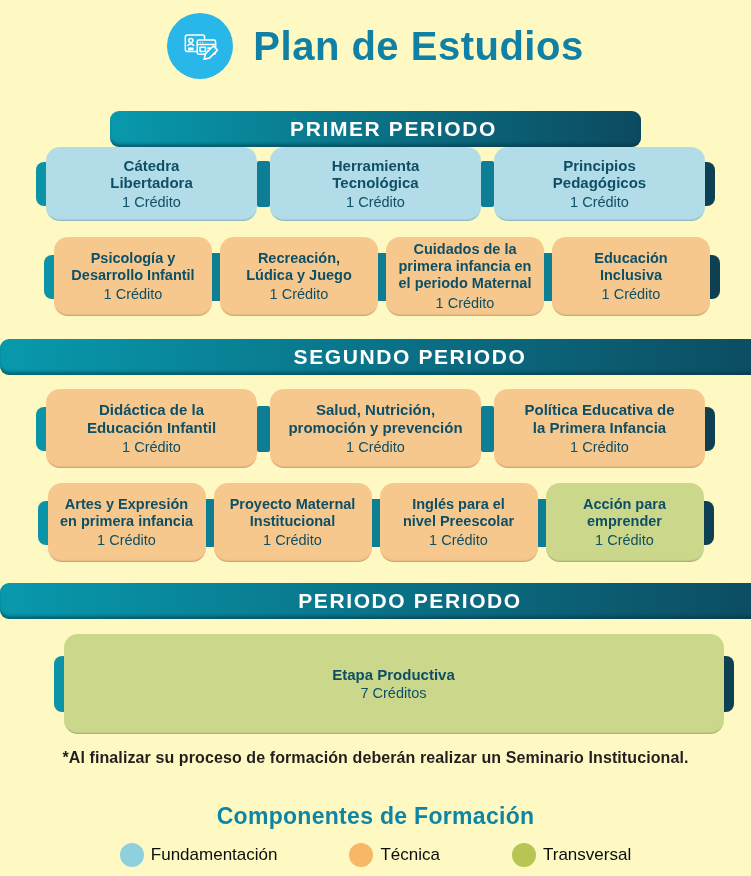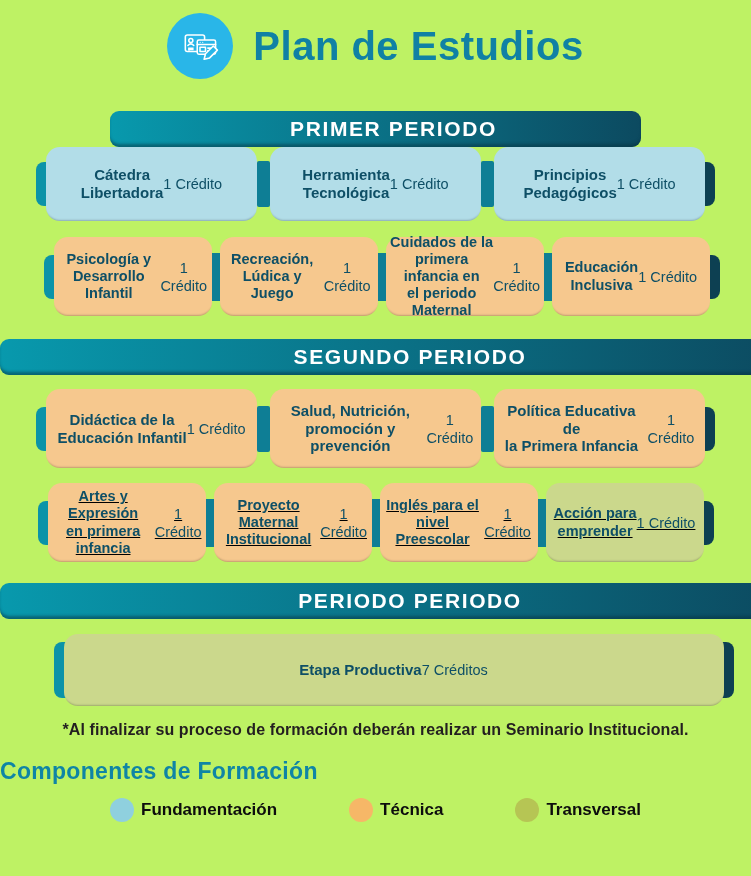--- a/index.html
+++ b/index.html
@@ -1,41 +1,41 @@
 <!DOCTYPE html>
 <html lang="es"><head>
 <meta charset="utf-8">
 <style>
   html,body{margin:0;padding:0;background:#ffffff;}
   .page{
     width:751px;height:876px;box-sizing:border-box;
     font-family:"Liberation Sans", sans-serif;
-    background:#bef264;overflow:hidden;position:relative;
+    background:#fef9c3;overflow:hidden;position:relative;
   }
   
   .header{display:flex;align-items:center;justify-content:center;gap:20px;padding-top:12px;height:80px;box-sizing:border-box;}
   .icon-circle{width:66px;height:66px;border-radius:50%;background:#29b6e8;display:flex;align-items:center;justify-content:center;flex:0 0 auto;}
   .page-title{font-size:40px;font-weight:bold;color:#1081a4;margin:0;letter-spacing:.5px;}
   
   .banner{
     height:36px;border-radius:9px;color:#fff;font-weight:bold;font-size:21px;letter-spacing:1.6px;
     display:flex;align-items:center;justify-content:center;
     background:linear-gradient(90deg,#0899ad 0%,#0c4a60 100%);
     box-shadow:inset 0 -4px 3px -1px rgba(8,50,64,.5);
     padding-left:36px;
   }
   .banner.narrow{width:495px;margin:31px auto 0;}
   .banner.wide{width:748px;margin:23px auto 0;}
   
   .row{display:flex;align-items:center;justify-content:center;position:relative;}
   .h74{height:74px;}
   .h79{height:79px;}
-  .h86{height:72px;padding-left:36px;}
+  .h86{height:100px;padding-left:36px;}
   .card{
-    border-radius:14px;display:flex;flex-direction:row;align-items:center;justify-content:center;
+    border-radius:14px;display:flex;flex-direction:column;align-items:center;justify-content:center;
     text-align:center;z-index:1;height:100%;box-sizing:border-box;padding:4px 6px;
     box-shadow:inset 0 -3px 2px -2px rgba(0,0,0,.22);
   }
   .w3{width:211px;}
   .w4{width:158px;padding:2px 4px;}
   .full{width:660px;}
   .blue{background:#b2dde8;}
   .orange{background:#f6c88e;}
   .green{background:#cbd88c;}
   .card-title{font-weight:bold;color:#0e4f66;font-size:15px;line-height:1.18;white-space:pre-line;}
@@ -43,23 +43,23 @@
   .card-credits{color:#0e4f66;font-size:14.5px;line-height:1.25;margin-top:1px;}
   
   .tab{z-index:0;flex:0 0 auto;}
   .mid3{width:13px;height:46px;background:#0e7e95;border-radius:2px;}
   .mid4{width:14px;height:48px;background:#0e7e95;border-radius:2px;margin:0 -3px;}
   .edge-left{width:24px;height:44px;background:#0b93a8;border-radius:8px;margin-right:-14px;}
   .edge-right{width:24px;height:44px;background:#0d4052;border-radius:8px;margin-left:-14px;}
   .tall{height:56px;}
   
   .footnote{margin:15px auto 0;width:700px;text-align:center;font-size:16px;font-weight:bold;color:#231f20;letter-spacing:.1px;}
-  .legend-title{margin-top:19px;text-align:left;color:#0f85a5;font-size:23px;font-weight:bold;letter-spacing:.3px;}
+  .legend-title{margin-top:36px;text-align:center;color:#0f85a5;font-size:23px;font-weight:bold;letter-spacing:.3px;}
   .legend{display:flex;justify-content:center;align-items:center;gap:72px;margin-top:13px;}
-  .legend-item{display:flex;align-items:center;gap:7px;font-weight:bold;font-size:17px;color:#0d0d0d;}
+  .legend-item{display:flex;align-items:center;gap:7px;font-weight:normal;font-size:17px;color:#0d0d0d;}
   .dot{width:24px;height:24px;border-radius:50%;flex:0 0 auto;}
   .dot-blue{background:#8fd0de;}
   .dot-orange{background:#f6b767;}
   .dot-green{background:#b6c554;}
 </style>
 </head>
 <body>
 
 <div class="page">
 
@@ -152,21 +152,21 @@
     </div>
     <div class="tab mid3"></div>
     <div class="card orange w3">
       <div class="card-title">Política Educativa de
 la Primera Infancia</div>
       <div class="card-credits">1 Crédito</div>
     </div>
     <div class="tab edge-right"></div>
   </div>
 
-  <div class="row h79" style="margin-top:15px;text-decoration:underline;">
+  <div class="row h79" style="margin-top:15px;">
     <div class="tab edge-left"></div>
     <div class="card orange w4">
       <div class="card-title">Artes y Expresión
 en primera infancia</div>
       <div class="card-credits">1 Crédito</div>
     </div>
     <div class="tab mid4"></div>
     <div class="card orange w4">
       <div class="card-title">Proyecto Maternal
 Institucional</div>

